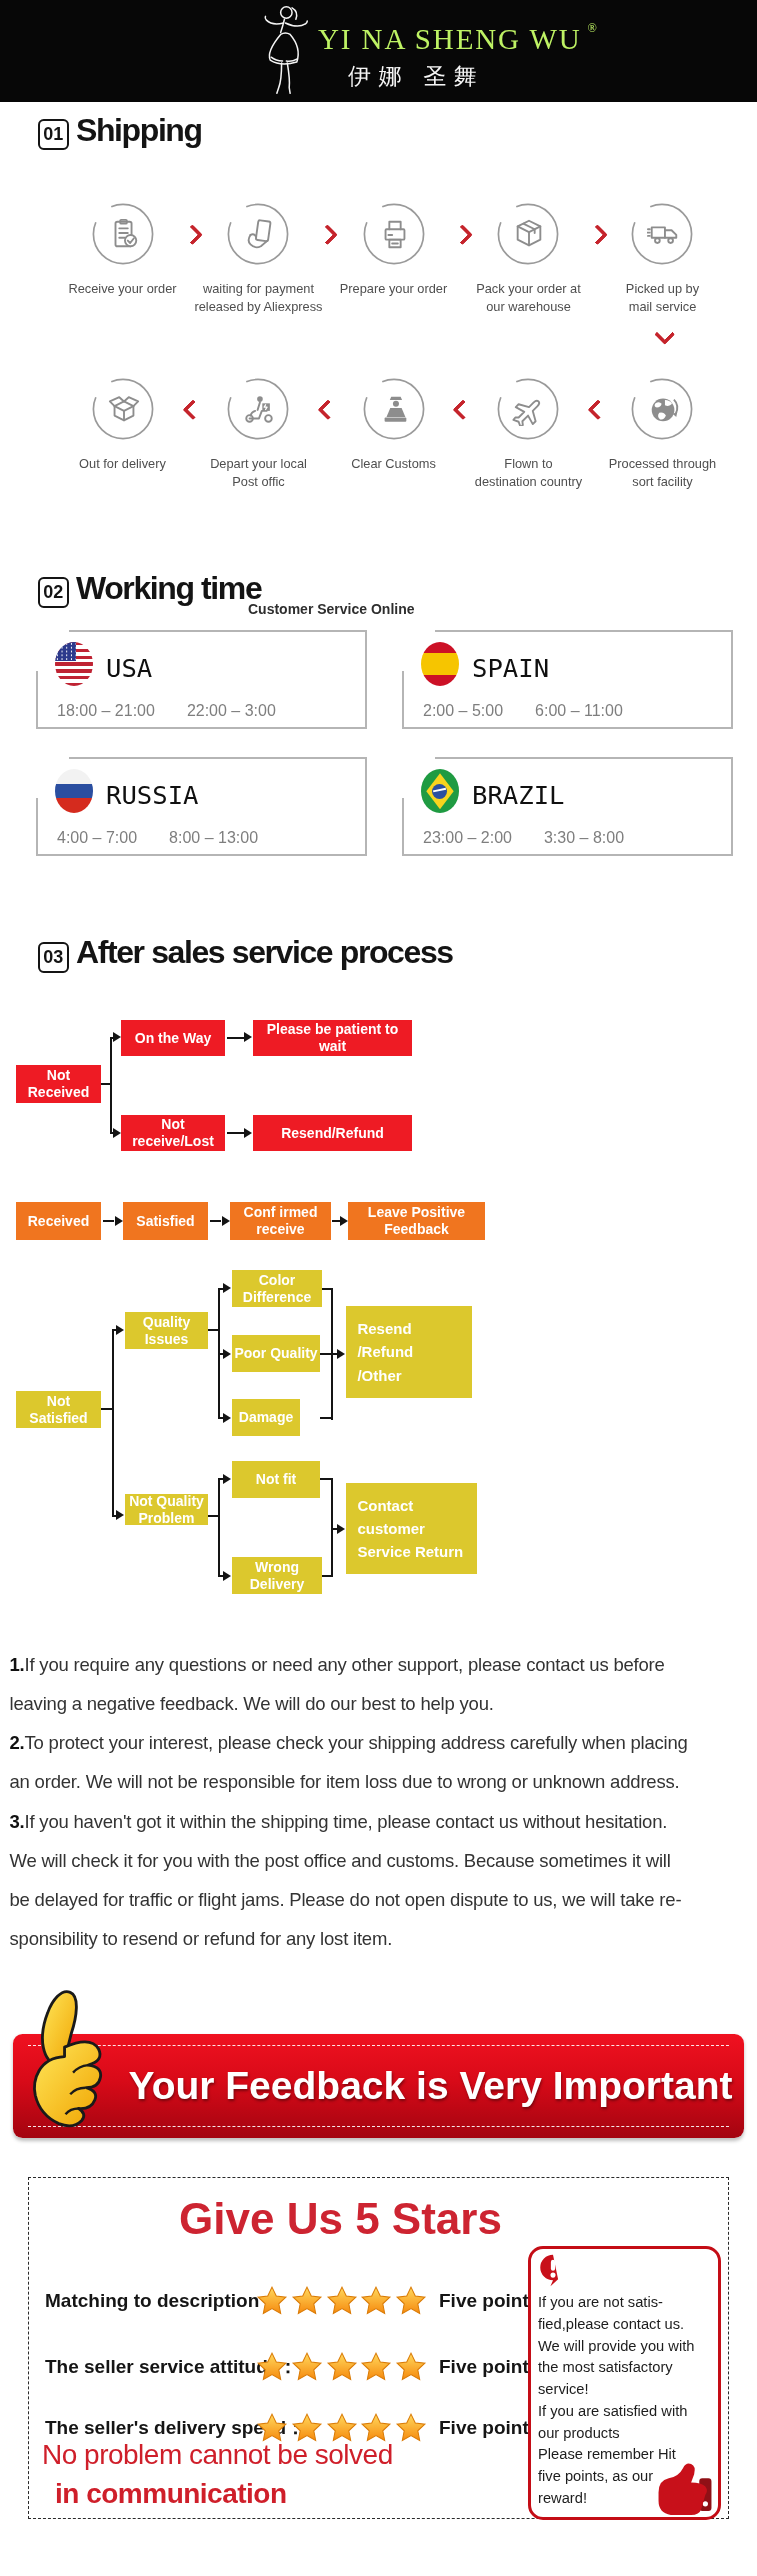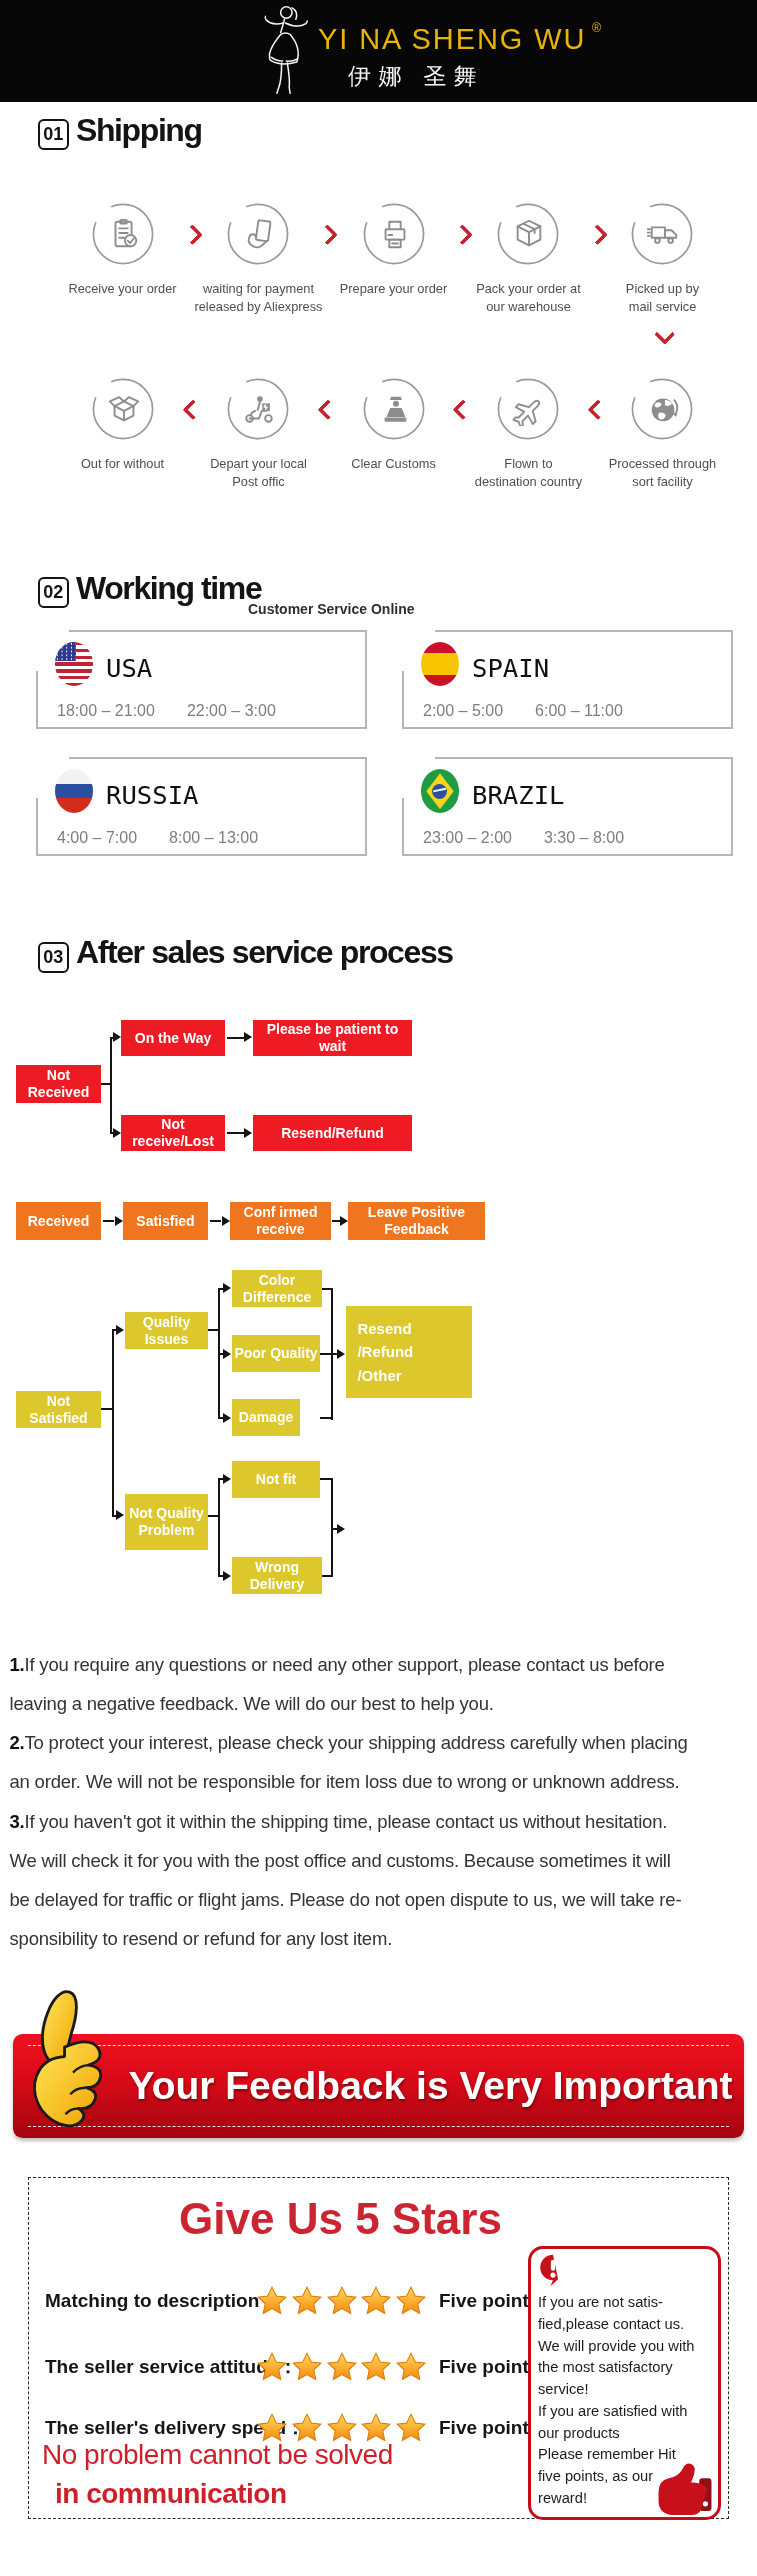--- a/index.html
+++ b/index.html
@@ -2,22 +2,22 @@
 <html style="font-size:15px"><head>
 <meta charset="utf-8">
 <style>
   html,body{margin:0;padding:0;background:#ffffff;}
   #page{position:relative;width:757px;height:2576px;background:#fff;overflow:hidden;
         font-family:"Liberation Sans",sans-serif;color:#222;}
   .abs{position:absolute;}
 
   
   #header{position:absolute;left:0;top:0;width:757px;height:102px;background:#070707;}
-  .brand{position:absolute;left:318px;top:21px;font-family:Liberation Sans, sans-serif;
-         font-size:29px;color:#eab308;letter-spacing:1.9px;white-space:nowrap;}
+  .brand{position:absolute;left:318px;top:21px;font-family:Liberation Serif, serif;
+         font-size:29px;color:#bef264;letter-spacing:1.9px;white-space:nowrap;}
   .brand sup{font-size:12.3px;vertical-align:17px;margin-left:5.7px;}
   .brand-cn{position:absolute;left:348px;top:61px;font-size:23px;color:#f5f5f5;letter-spacing:7.6px;white-space:nowrap;}
 
   
   .sec-num{position:absolute;width:26.5px;height:26.5px;border:2.4px solid #141414;border-radius:5.7px;
            font-size:18px;font-weight:bold;display:flex;align-items:center;justify-content:center;color:#141414;}
   .sec-title{position:absolute;font-size:32px;font-weight:bold;color:#141414;letter-spacing:-1.4px;white-space:nowrap;}
   .sec-sub{position:absolute;font-size:14px;font-weight:bold;color:#2e2e2e;white-space:nowrap;margin-top:16px;}
 
   
@@ -217,21 +217,21 @@
   <svg class="step-icon" style="left:107px;top:392px" viewBox="0 0 36 36">
     <g fill="none" stroke="#8d8d8d" stroke-width="2" stroke-linecap="round" stroke-linejoin="round">
       <path d="M8,15 L18,10 L28,15 V25 L18,30 L8,25 Z"></path>
       <path d="M8,15 L3,10 L13,5.5 L18,10"></path>
         <path d="M28,15 L33,10 L23,5.5 L18,10"></path>
       <path d="M8,15 L18,20 L28,15"></path>
         <line x1="18" y1="20" x2="18" y2="30"></line>
     </g>
   </svg>
   <div class="step-label" style="left:47px;top:455px">
-    <div>Out  for without</div>
+    <div>Out  for delivery</div>
       <div></div>
   </div>
   <div class="chev l" style="left:185px;top:402px"></div>
 
   <svg class="step-circle" style="left:227px;top:378px" viewBox="0 0 66 66">
     <circle cx="33" cy="33" r="31.5" fill="none" stroke="#9a9a9a" stroke-width="1.8" pathLength="100" stroke-dasharray="56.5 12 31.5"></circle>
   </svg>
   <svg class="step-icon" style="left:242px;top:392px" viewBox="0 0 36 36">
     <g fill="none" stroke="#8d8d8d" stroke-width="2" stroke-linecap="round" stroke-linejoin="round">
       <circle cx="8" cy="28" r="3.5"></circle>
@@ -385,26 +385,30 @@
   <div class="fc yellow" style="left:16px;top:1391px;width:85px;height:37px">Not Satisfied</div>
   <div class="fc yellow" style="left:125px;top:1312px;width:83px;height:37px">Quality Issues</div>
   <div class="fc yellow" style="left:232px;top:1270px;width:90px;height:37px">Color Difference</div>
   <div class="fc yellow" style="left:232px;top:1335px;width:88px;height:37px">Poor Quality</div>
   <div class="fc yellow" style="left:232px;top:1399px;width:68px;height:37px">Damage</div>
   <div class="fc yellow col" style="left:346px;top:1306px;width:115px;height:92px">
     <span>Resend</span>
     <span>/Refund</span>
     <span>/Other</span>
   </div>
-  <div class="fc yellow" style="left:125px;top:1494px;width:83px;height:56px;flex-direction:column;line-height:1.2">
+  <div class="fc yellow" style="left:125px;top:1494px;width:83px;height:31px;flex-direction:column;line-height:1.2">
     <span>Not Quality</span>
     <span>Problem</span>
   </div>
   <div class="fc yellow" style="left:232px;top:1461px;width:88px;height:37px">Not fit</div>
   <div class="fc yellow" style="left:232px;top:1557px;width:90px;height:37px">Wrong Delivery</div>
+  <div class="fc yellow col" style="left:346px;top:1483px;width:120px;height:91px">
+    <span>Contact customer</span>
+    <span>Service Return</span>
+  </div>
 
   <div class="hline" style="left:101px;top:1408px;width:11.4px"></div>
   <div class="vline" style="left:112px;top:1329px;height:187px"></div>
   <div class="hline" style="left:112px;top:1329px;width:4.7px"></div>
   <div class="ah-r" style="left:116px;top:1325px"></div>
   <div class="hline" style="left:112px;top:1515px;width:4.7px"></div>
   <div class="ah-r" style="left:116px;top:1510px"></div>
 
   <div class="hline" style="left:208px;top:1329px;width:11.4px"></div>
   <div class="vline" style="left:218px;top:1288px;height:131px"></div>

